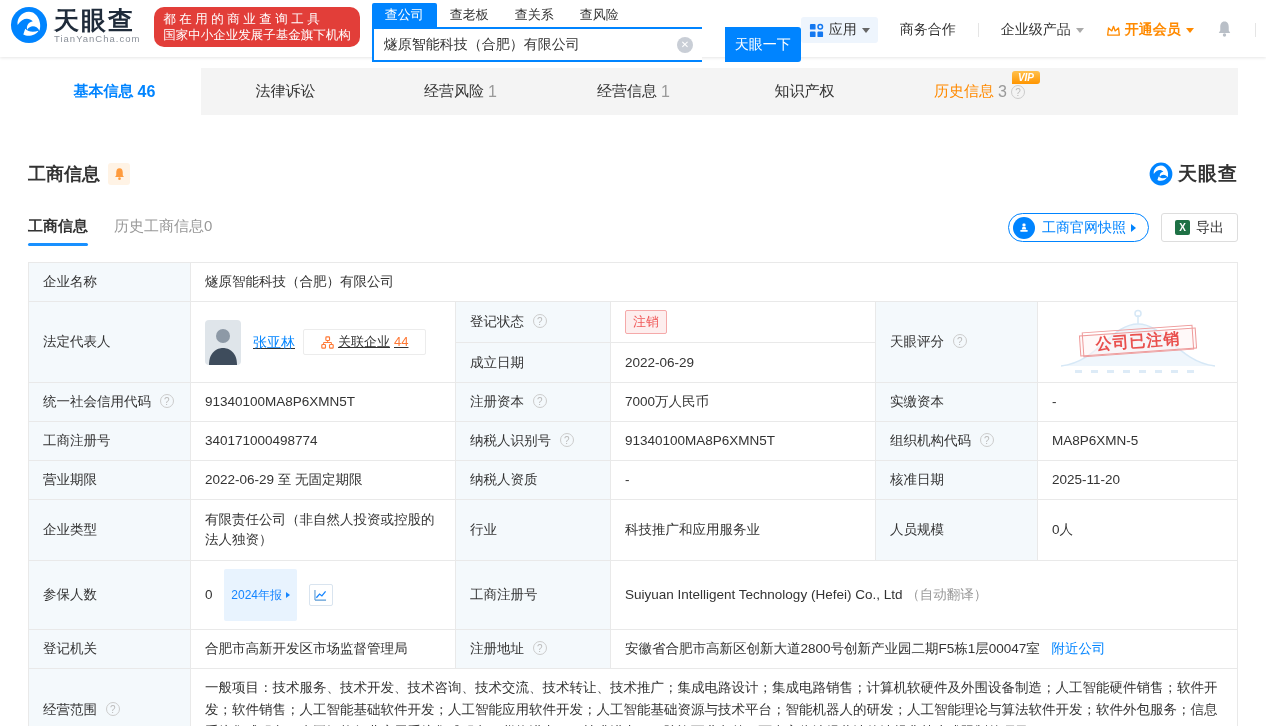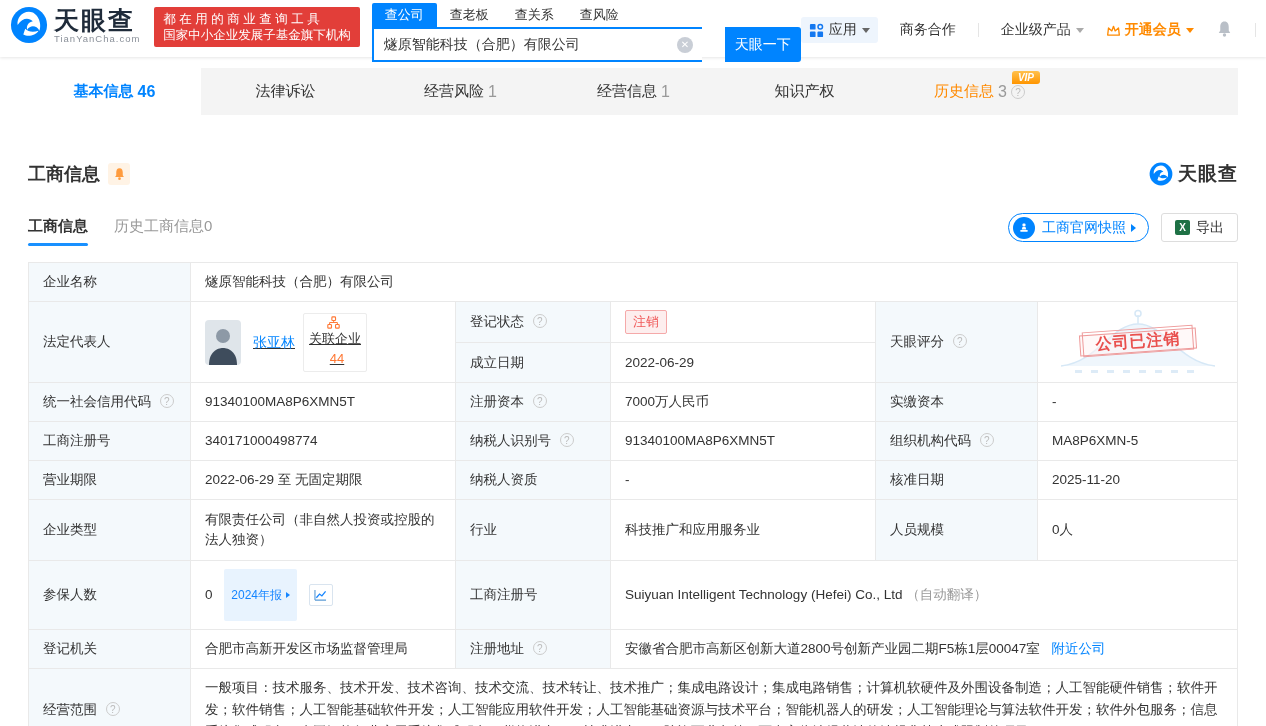--- a/index.html
+++ b/index.html
@@ -7,21 +7,21 @@
   .page { width:1266px; height:726px; overflow:hidden; background:#fff; position:relative; }
 
   
   .hdr { height:57px; display:flex; align-items:flex-start; padding:0 10px; background:#fff;
          box-shadow:0 1px 3px rgba(0,0,0,.10); position:relative; z-index:5; }
   .logo { display:flex; align-items:center; margin-top:6px; }
   .logo-icon { width:38px; height:38px; }
   .logo-txt { margin-left:6px; }
   .logo-brand { font-size:25px; font-weight:bold; color:#1f2b3a; letter-spacing:2px; line-height:26px; }
   .logo-domain { font-size:9.5px; color:#8a9099; letter-spacing:1px; }
-  .promo { background:#e23e39; color:#fff; border-radius:2px; margin:7px 0 0 14px; padding:4px 9px;
+  .promo { background:#e23e39; color:#fff; border-radius:10px; margin:7px 0 0 14px; padding:4px 9px;
            font-size:12.5px; line-height:16px; white-space:nowrap; }
   .promo-l1 { letter-spacing:3.5px; }
   .search-wrap { margin:3px 0 0 12px; }
   .stabs { display:flex; font-size:13px; }
   .stab { padding:3px 13px; cursor:pointer; color:#333; }
   .stab.active { background:#0084ff; color:#fff; border-radius:2px 2px 0 0; }
   .sbox { display:flex; }
   .sinput { width:330px; height:35px; border:2px solid #0084ff; border-right:none; padding:0 30px 0 10px;
             font-size:14px; color:#333; outline:none; position:relative; }
   .sinput-wrap { position:relative; }
@@ -86,21 +86,21 @@
   .help-ic { display:inline-block; width:14px; height:14px; border:1px solid #ccc; border-radius:50%;
              color:#bbb; font-size:10px; line-height:13px; text-align:center; margin-left:5px;
              vertical-align:1px; cursor:pointer; }
   .link { color:#0084ff; cursor:pointer; text-decoration:none; }
   .status-badge { display:inline-block; border:1px solid #f5a9a9; background:#fdeeee; color:#f05a5a;
                   font-size:13px; padding:1px 7px; border-radius:2px; }
   .rep-cell { display:flex; align-items:center;text-decoration:underline; }
   .rep-photo { width:36px; height:45px; border-radius:4px; overflow:hidden; flex:0 0 36px; }
   .rep-name { margin-left:12px; font-size:14px; }
   .rel-badge { display:flex; align-items:center; border:1px solid #ececec; border-radius:2px;
-               padding:2px 5px; margin-left:8px; font-size:13px; color:#333; cursor:pointer;flex-direction:column; }
+               padding:2px 17px; margin-left:8px; font-size:13px; color:#333; cursor:pointer; }
   .rel-badge svg { margin-right:4px; }
   .rel-cnt { color:#ff7733; margin-left:4px; }
   .score-cell { position:relative; height:79px; padding:0 !important; overflow:hidden; }
   .gauge { position:absolute; left:50%; top:50%; transform:translate(-50%,-50%); opacity:.85; }
   .stamp-wrap { position:absolute; left:50%; top:50%; transform:translate(-50%,-50%) rotate(-4deg); }
   .stamp-outer { border:1px solid #ee9a9a; padding:2px; background:rgba(255,244,244,.55); }
   .stamp-inner { border:1px solid #ee9a9a; padding:3px 12px; color:#e9504e; font-size:16px;
                  font-weight:bold; letter-spacing:1px; white-space:nowrap; }
   .report-badge { display:inline-flex; align-items:center; background:#e8f3fe; color:#1585ff; font-size:12px;
                   padding:16px 7px; border-radius:2px; margin-left:8px; cursor:pointer; }

